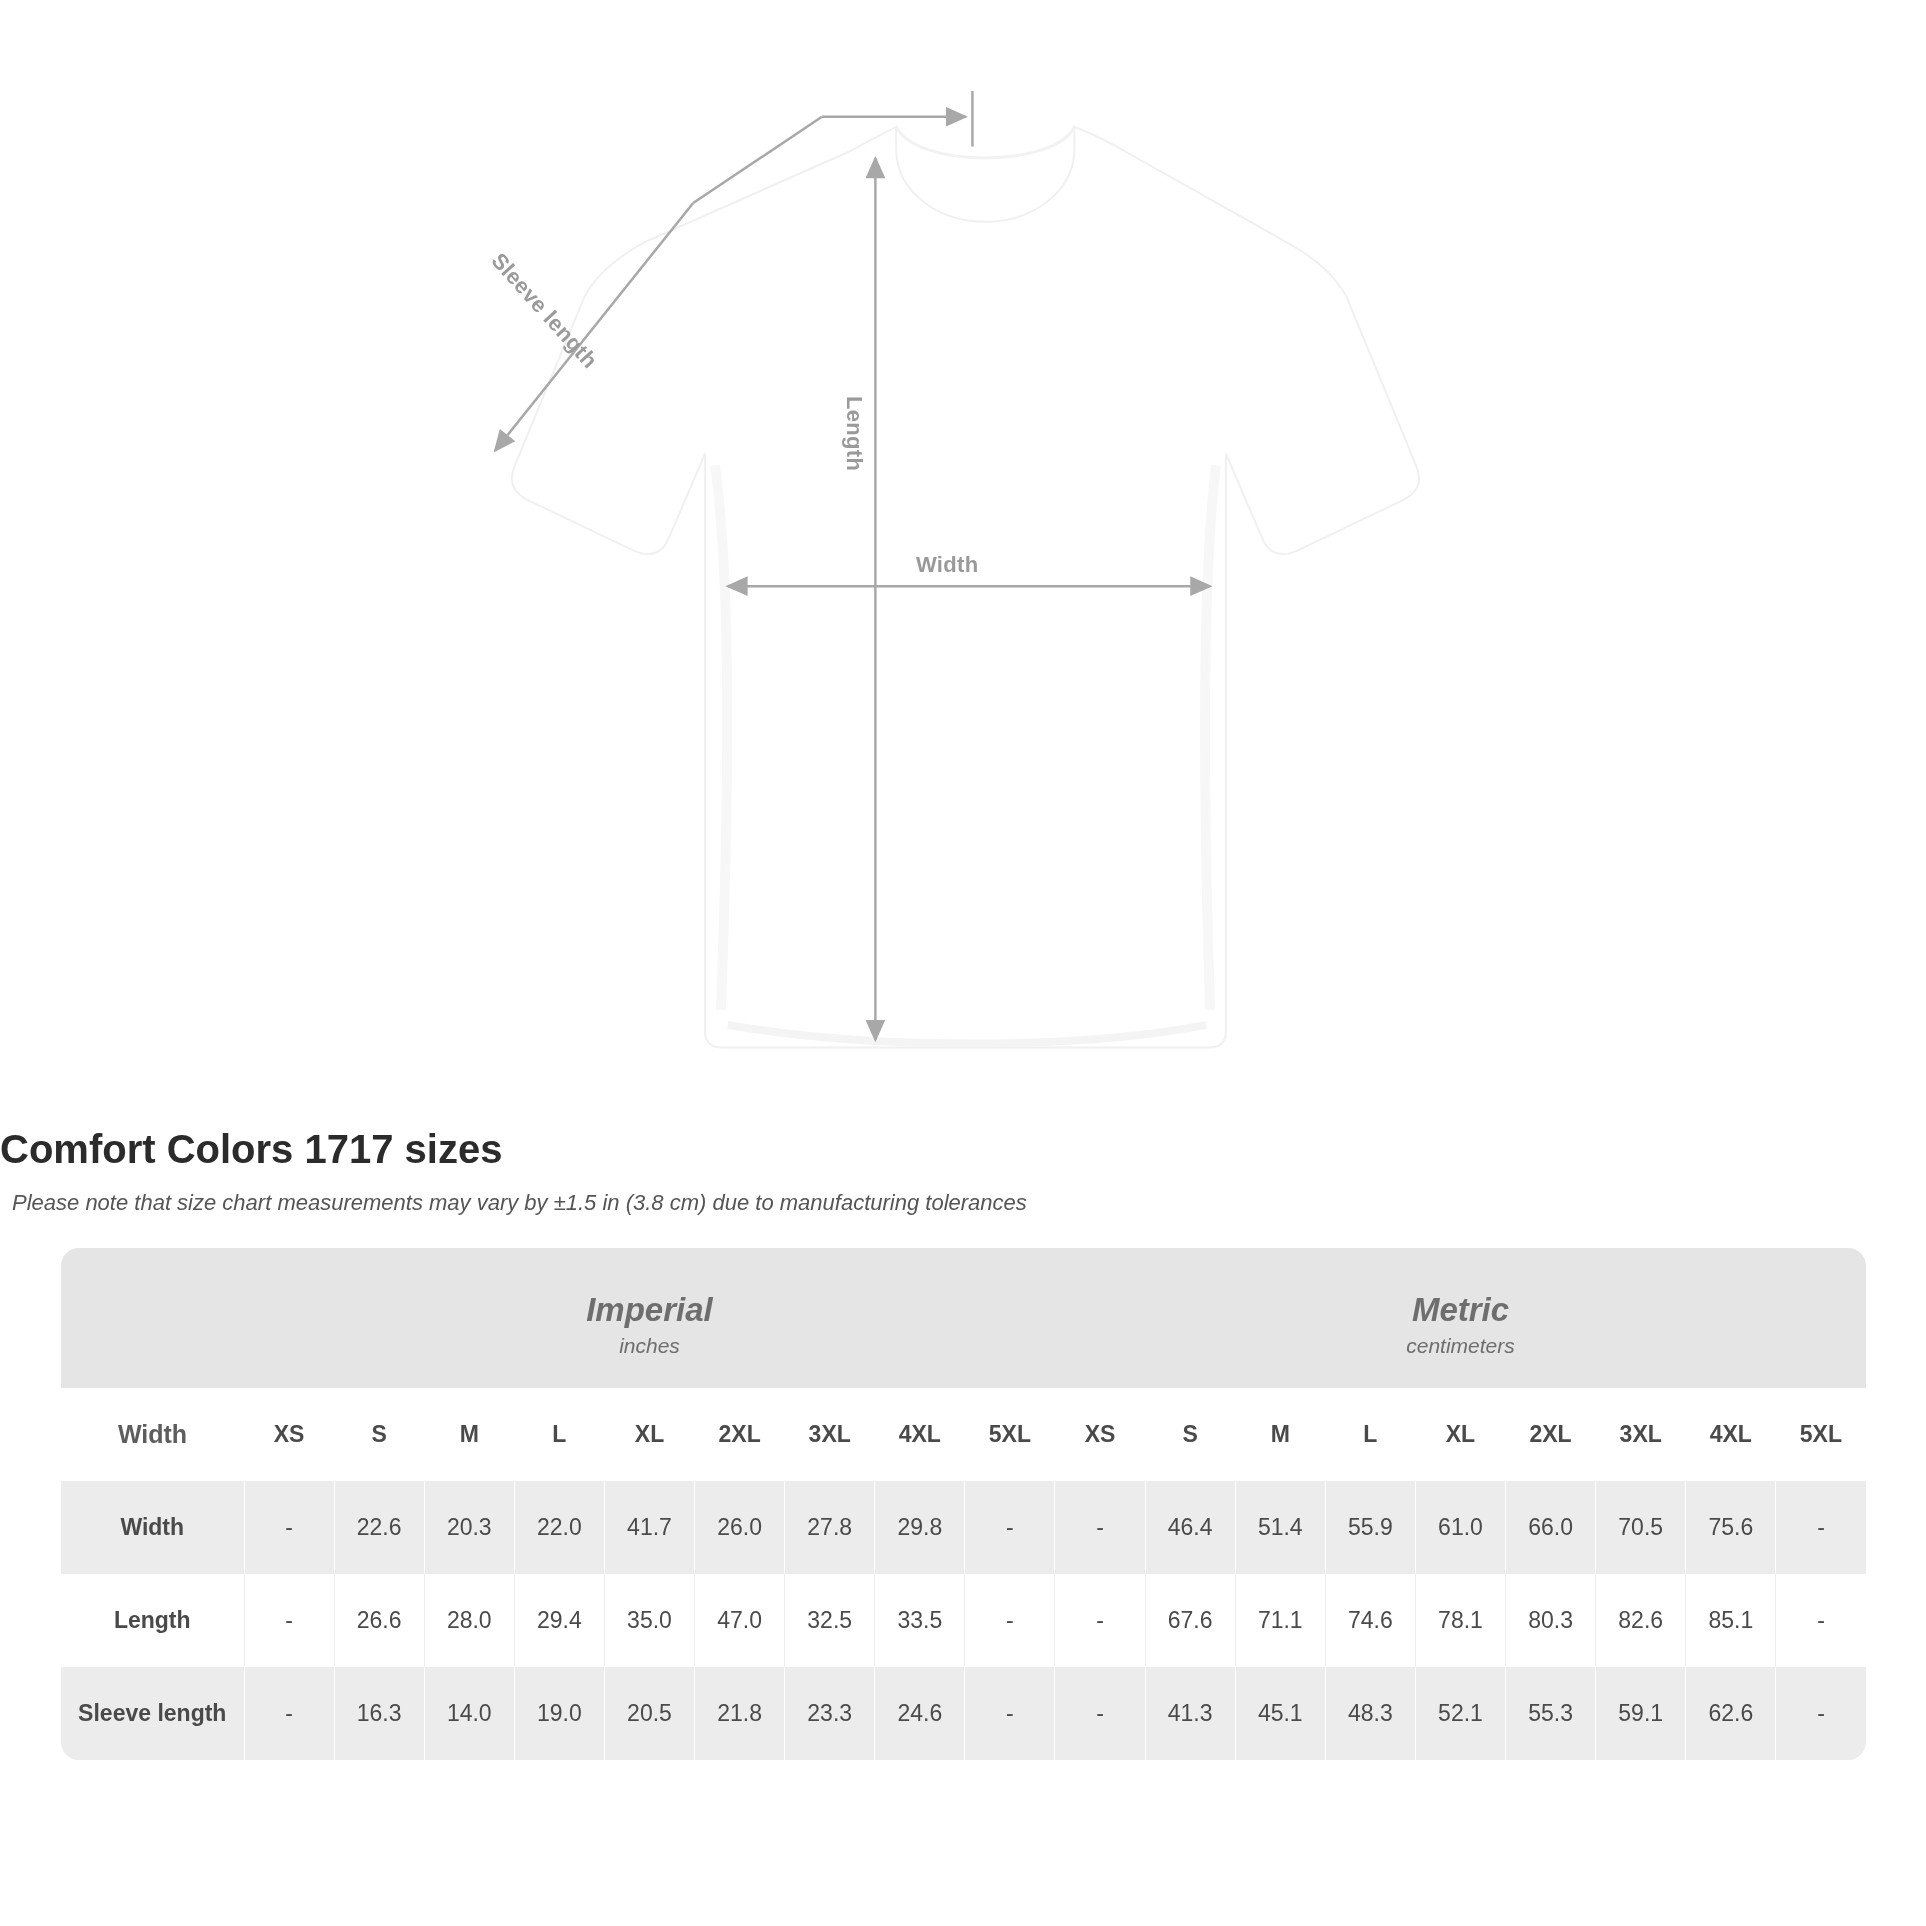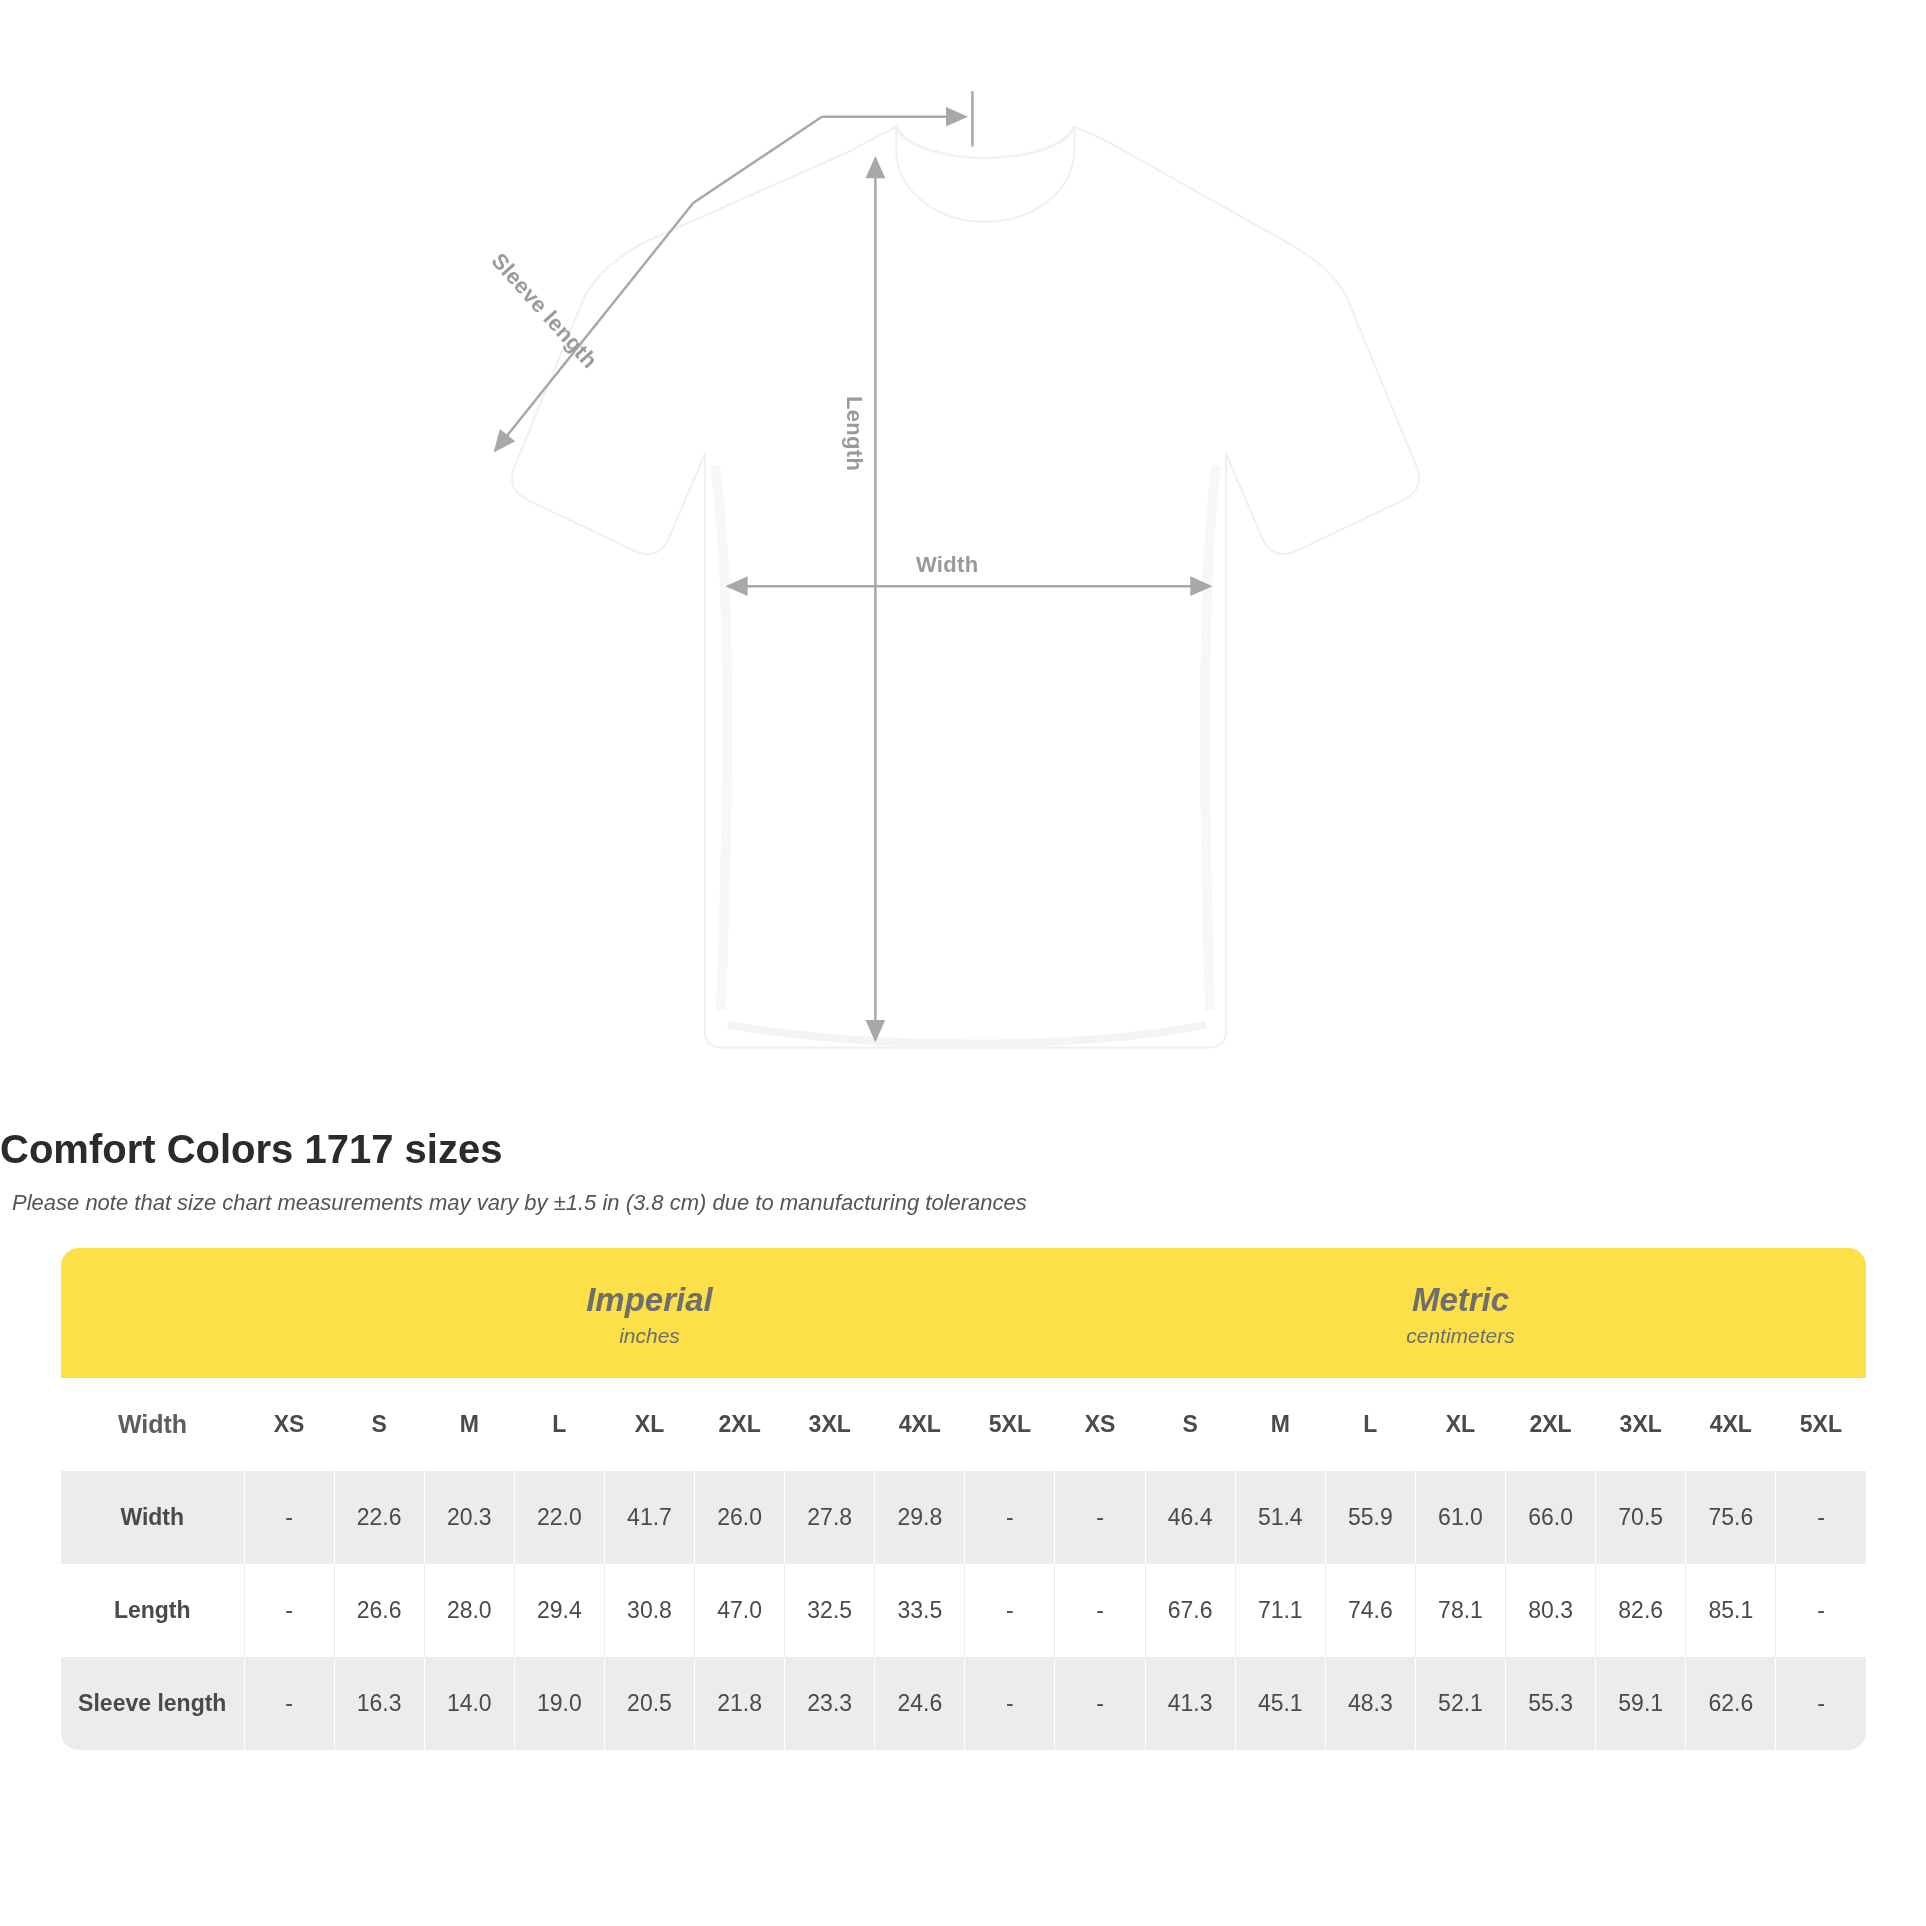--- a/index.html
+++ b/index.html
@@ -88,23 +88,23 @@
   }
   table.size-table td, table.size-table th {
     text-align: center;
     vertical-align: middle;
     font-size: 23px;
     color: #4a4a4a;
     border: none;
   }
   
   .unit-row td {
-    background: #fde047;
+    background: #e5e5e5;
     height: 123px;
-    padding-top: 6px;
+    padding-top: 16px;
   }
   .unit-name {
     font-size: 33px;
     font-weight: bold;
     font-style: italic;
     color: #6e6e6e;
     line-height: 1.25;
   }
   .unit-sub {
     font-size: 21px;
@@ -300,21 +300,21 @@
             <td>70.5</td>
             <td>75.6</td>
             <td>-</td>
           </tr>
           <tr class="data-row plain">
             <td class="rowhead">Length</td>
             <td>-</td>
             <td>26.6</td>
             <td>28.0</td>
             <td>29.4</td>
-            <td>30.8</td>
+            <td>35.0</td>
             <td>47.0</td>
             <td>32.5</td>
             <td>33.5</td>
             <td>-</td>
             <td>-</td>
             <td>67.6</td>
             <td>71.1</td>
             <td>74.6</td>
             <td>78.1</td>
             <td>80.3</td>

